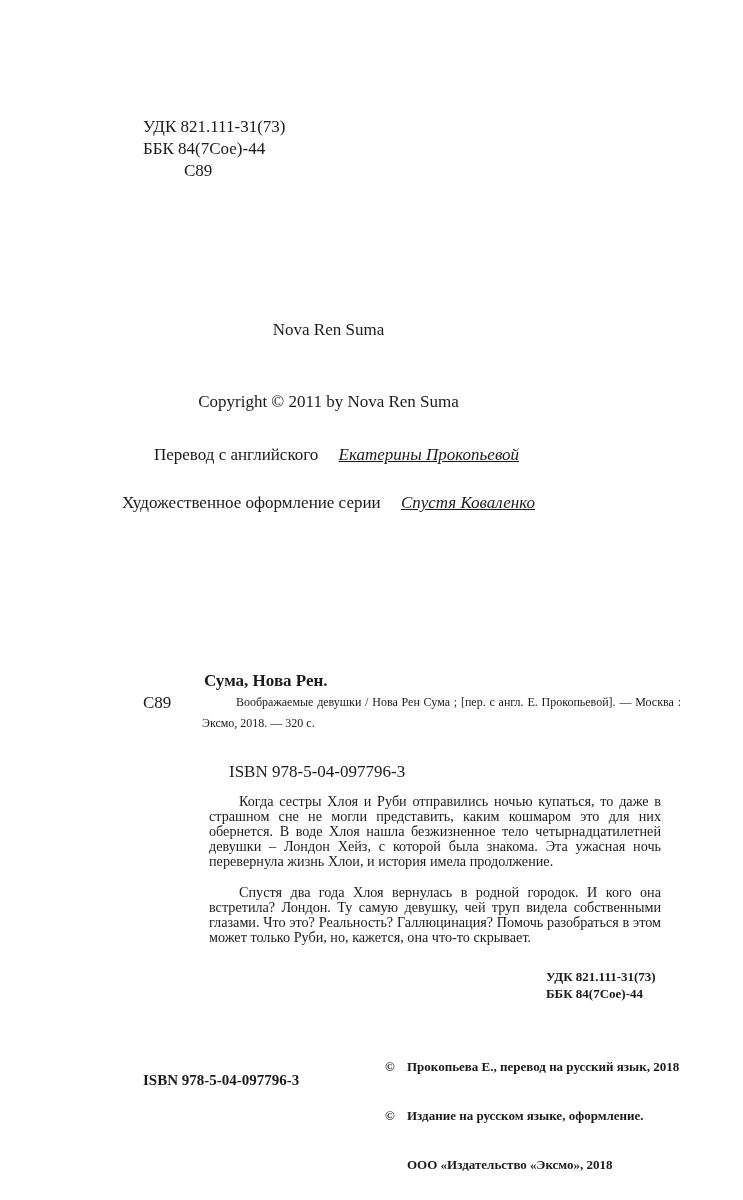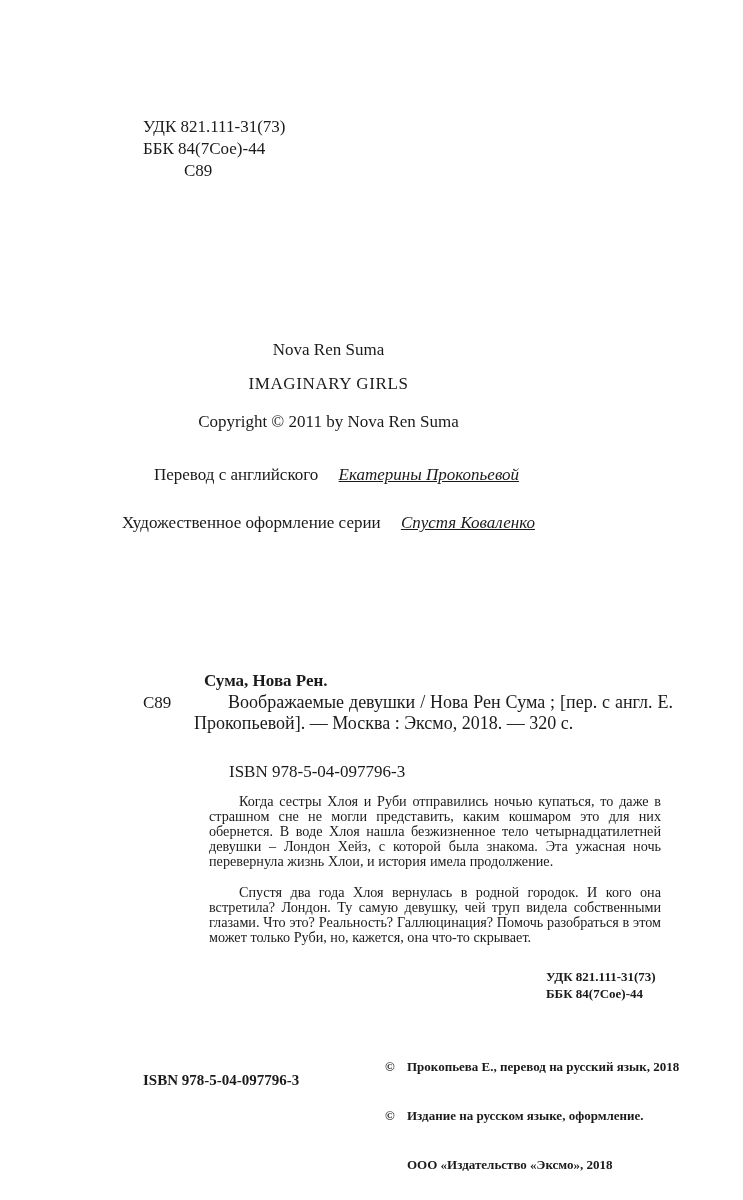--- a/index.html
+++ b/index.html
@@ -18,34 +18,34 @@
       background: #ffffff;
     }
     .abs { position: absolute; white-space: nowrap; }
 
     
     .udk-top { left: 119px; top: 92px; font-size: 17px; line-height: 22px; }
     .bbk-top { left: 119px; top: 114px; font-size: 17px; line-height: 22px; }
     .code-top { left: 160px; top: 136px; font-size: 17px; line-height: 22px; }
 
     
-    .center { left: 0; width: 625px; text-align: center; margin-top: 20px; }
+    .center { left: 0; width: 625px; text-align: center; }
     .orig-author { top: 295px; font-size: 17px; line-height: 22px; }
     .orig-title  { top: 329px; font-size: 17px; line-height: 22px; letter-spacing: 0.6px; }
     .copyright   { top: 367px; font-size: 17px; line-height: 22px; }
     .translation { top: 420px; font-size: 17px; line-height: 22px; left: 8px; }
     .design      { top: 468px; font-size: 17px; line-height: 22px; left: 0; }
     .italic { font-style: italic; text-decoration: underline; }
 
     
     .card-author { left: 180px; top: 646px; font-size: 17px; line-height: 22px; font-weight: bold; text-align: center; }
     .card-code   { left: 119px; top: 668px; font-size: 17px; line-height: 22px; }
     .card-desc {
-      left: 170px; top: 668px; width: 495px;
-      font-size: 18px; line-height: 21px;
+      left: 178px; top: 668px; width: 495px;
+      font-size: 12px; line-height: 21px;
       white-space: normal;
       text-align: justify;
       text-indent: 34px;
     }
     .card-isbn { left: 205px; top: 737px; font-size: 17px; line-height: 22px; }
 
     .annotation {
       left: 177px; top: 762px; width: 484px;
       font-size: 14.2px; line-height: 15px;
       white-space: normal;
@@ -68,21 +68,20 @@
 </head>
 <body>
 
 <div class="page">
 
   <div class="abs udk-top">УДК 821.111-31(73)</div>
   <div class="abs bbk-top">ББК 84(7Сое)-44</div>
   <div class="abs code-top">С89</div>
 
   <div class="abs center orig-author">Nova Ren Suma</div>
-  <div class="abs center orig-title">IMAGINARY GIRLS</div>
   <div class="abs center copyright">Copyright © 2011 by Nova Ren Suma</div>
 
   <div class="abs center translation">
     <span>Перевод с английского </span><span class="italic">Екатерины Прокопьевой</span>
   </div>
   <div class="abs center design">
     <span>Художественное оформление серии </span><span class="italic">Спустя Коваленко</span>
   </div>
 
   <div class="abs card-author">Сума, Нова Рен.</div>

